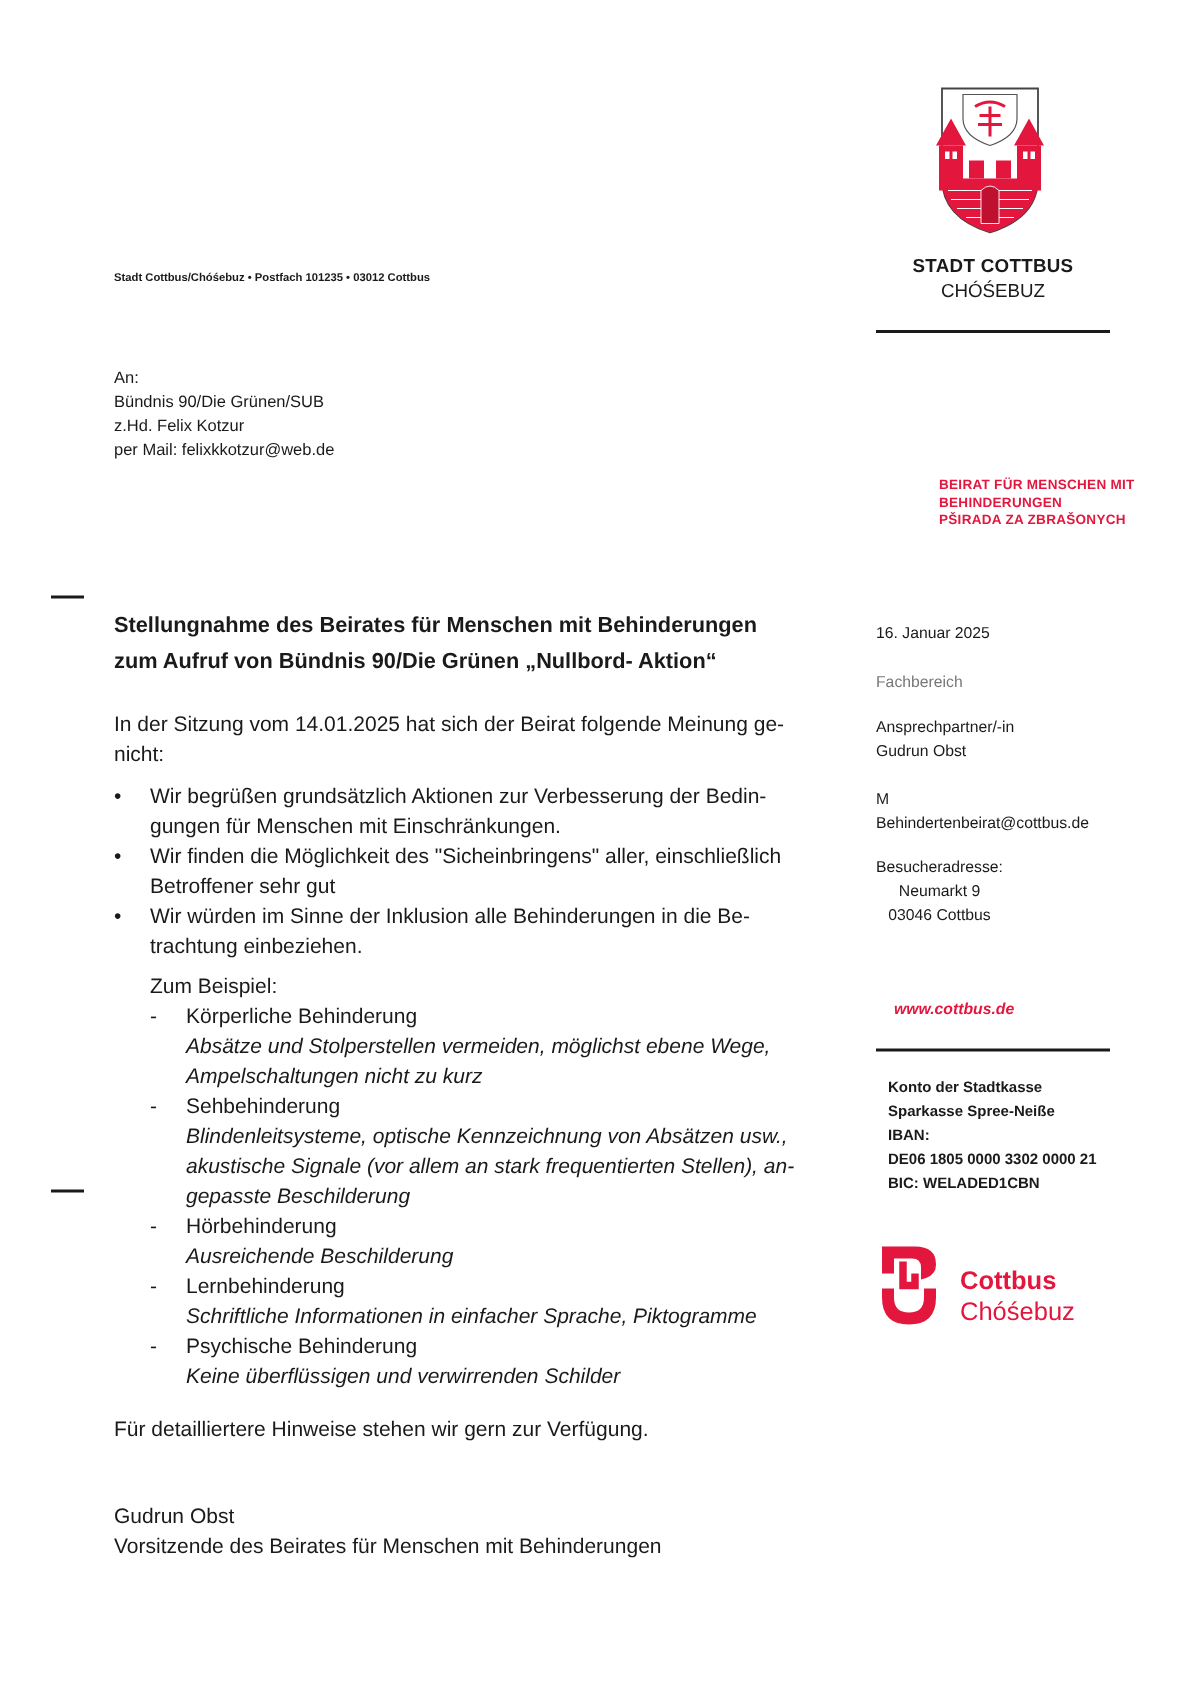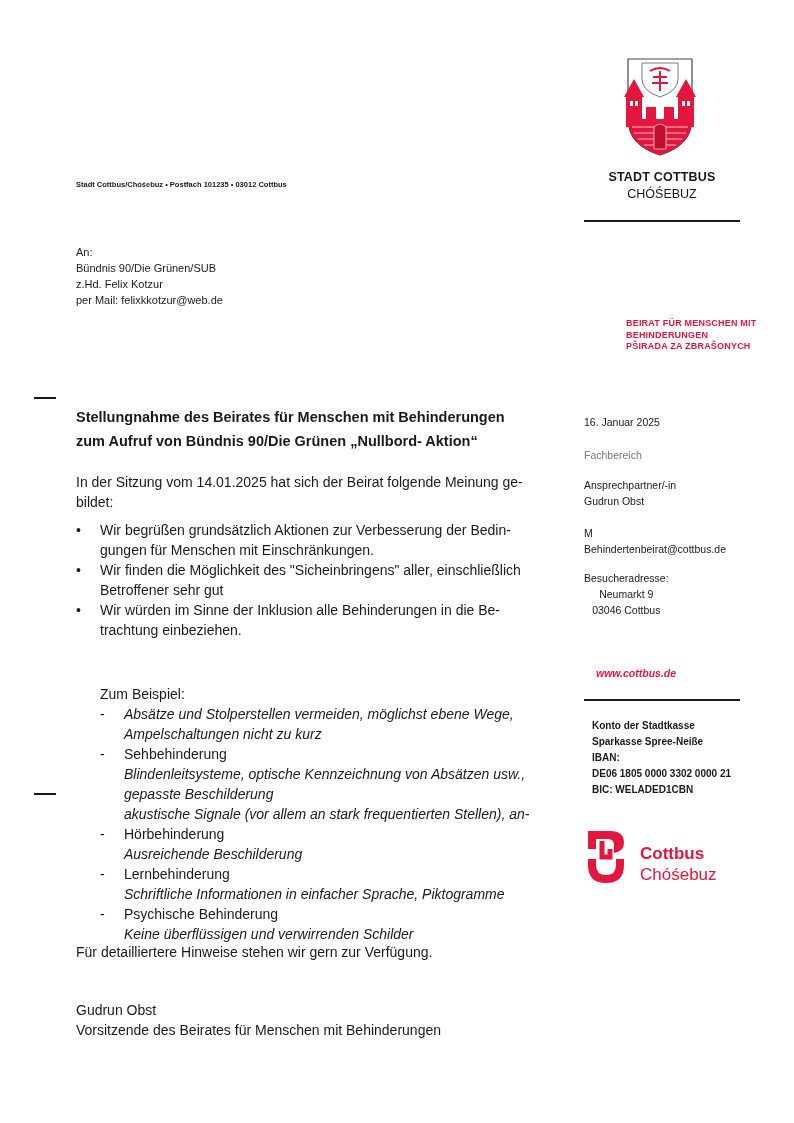--- a/index.html
+++ b/index.html
@@ -119,53 +119,54 @@
 <div class="abs brand-name">Cottbus</div>
 <div class="abs brand-sub">Chóśebuz</div>
 
 <div class="abs main title">
   <div>Stellungnahme des Beirates für Menschen mit Behinderungen</div>
   <div>zum Aufruf von Bündnis 90/Die Grünen „Nullbord- Aktion“</div>
 </div>
 
 <div class="abs main intro">
   <div>In der Sitzung vom 14.01.2025 hat sich der Beirat folgende Meinung ge-</div>
-  <div>bildet:</div>
+  <div>nicht:</div>
   <ul class="bullets" style="margin-top:8px;">
     <li>
       <span class="dot">•</span>
       <div>Wir begrüßen grundsätzlich Aktionen zur Verbesserung der Bedin-</div>
       <div>gungen für Menschen mit Einschränkungen.</div>
     </li>
     <li>
       <span class="dot">•</span>
       <div>Wir finden die Möglichkeit des "Sicheinbringens" aller, einschließlich</div>
       <div>Betroffener sehr gut</div>
     </li>
     <li>
       <span class="dot">•</span>
       <div>Wir würden im Sinne der Inklusion alle Behinderungen in die Be-</div>
       <div>trachtung einbeziehen.</div>
     </li>
   </ul>
 </div>
 
-<div class="abs examples" style="top:647px;margin-top:37px;">
+<div class="abs examples" style="top:647px;">
   <div>Zum Beispiel:</div>
   <div class="ex-item">
     <span class="dash">-</span>
+    <div>Körperliche Behinderung</div>
     <div class="ex-desc">Absätze und Stolperstellen vermeiden, möglichst ebene Wege,</div>
     <div class="ex-desc">Ampelschaltungen nicht zu kurz</div>
   </div>
   <div class="ex-item">
     <span class="dash">-</span>
     <div>Sehbehinderung</div>
     <div class="ex-desc">Blindenleitsysteme, optische Kennzeichnung von Absätzen usw.,</div>
+    <div class="ex-desc">akustische Signale (vor allem an stark frequentierten Stellen), an-</div>
     <div class="ex-desc">gepasste Beschilderung</div>
-    <div class="ex-desc">akustische Signale (vor allem an stark frequentierten Stellen), an-</div>
   </div>
   <div class="ex-item">
     <span class="dash">-</span>
     <div>Hörbehinderung</div>
     <div class="ex-desc">Ausreichende Beschilderung</div>
   </div>
   <div class="ex-item">
     <span class="dash">-</span>
     <div>Lernbehinderung</div>
     <div class="ex-desc">Schriftliche Informationen in einfacher Sprache, Piktogramme</div>

